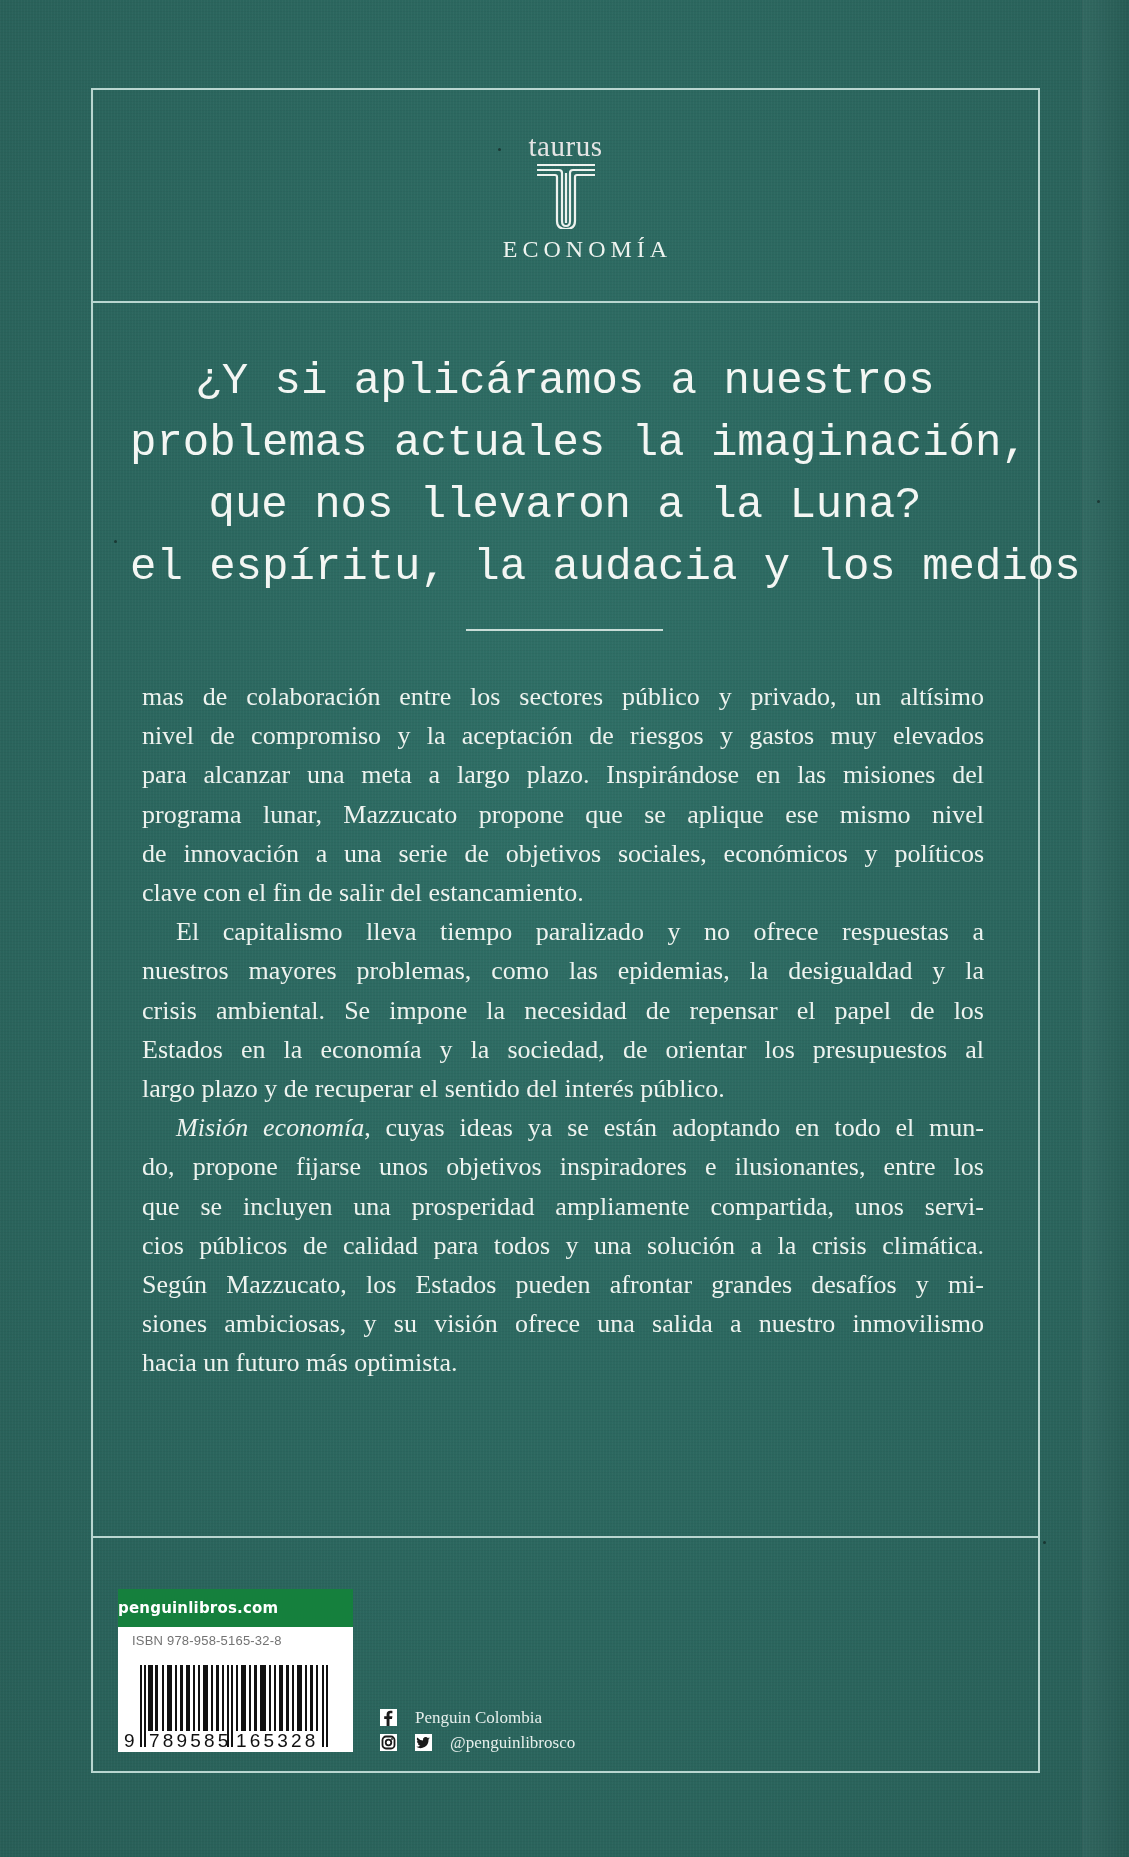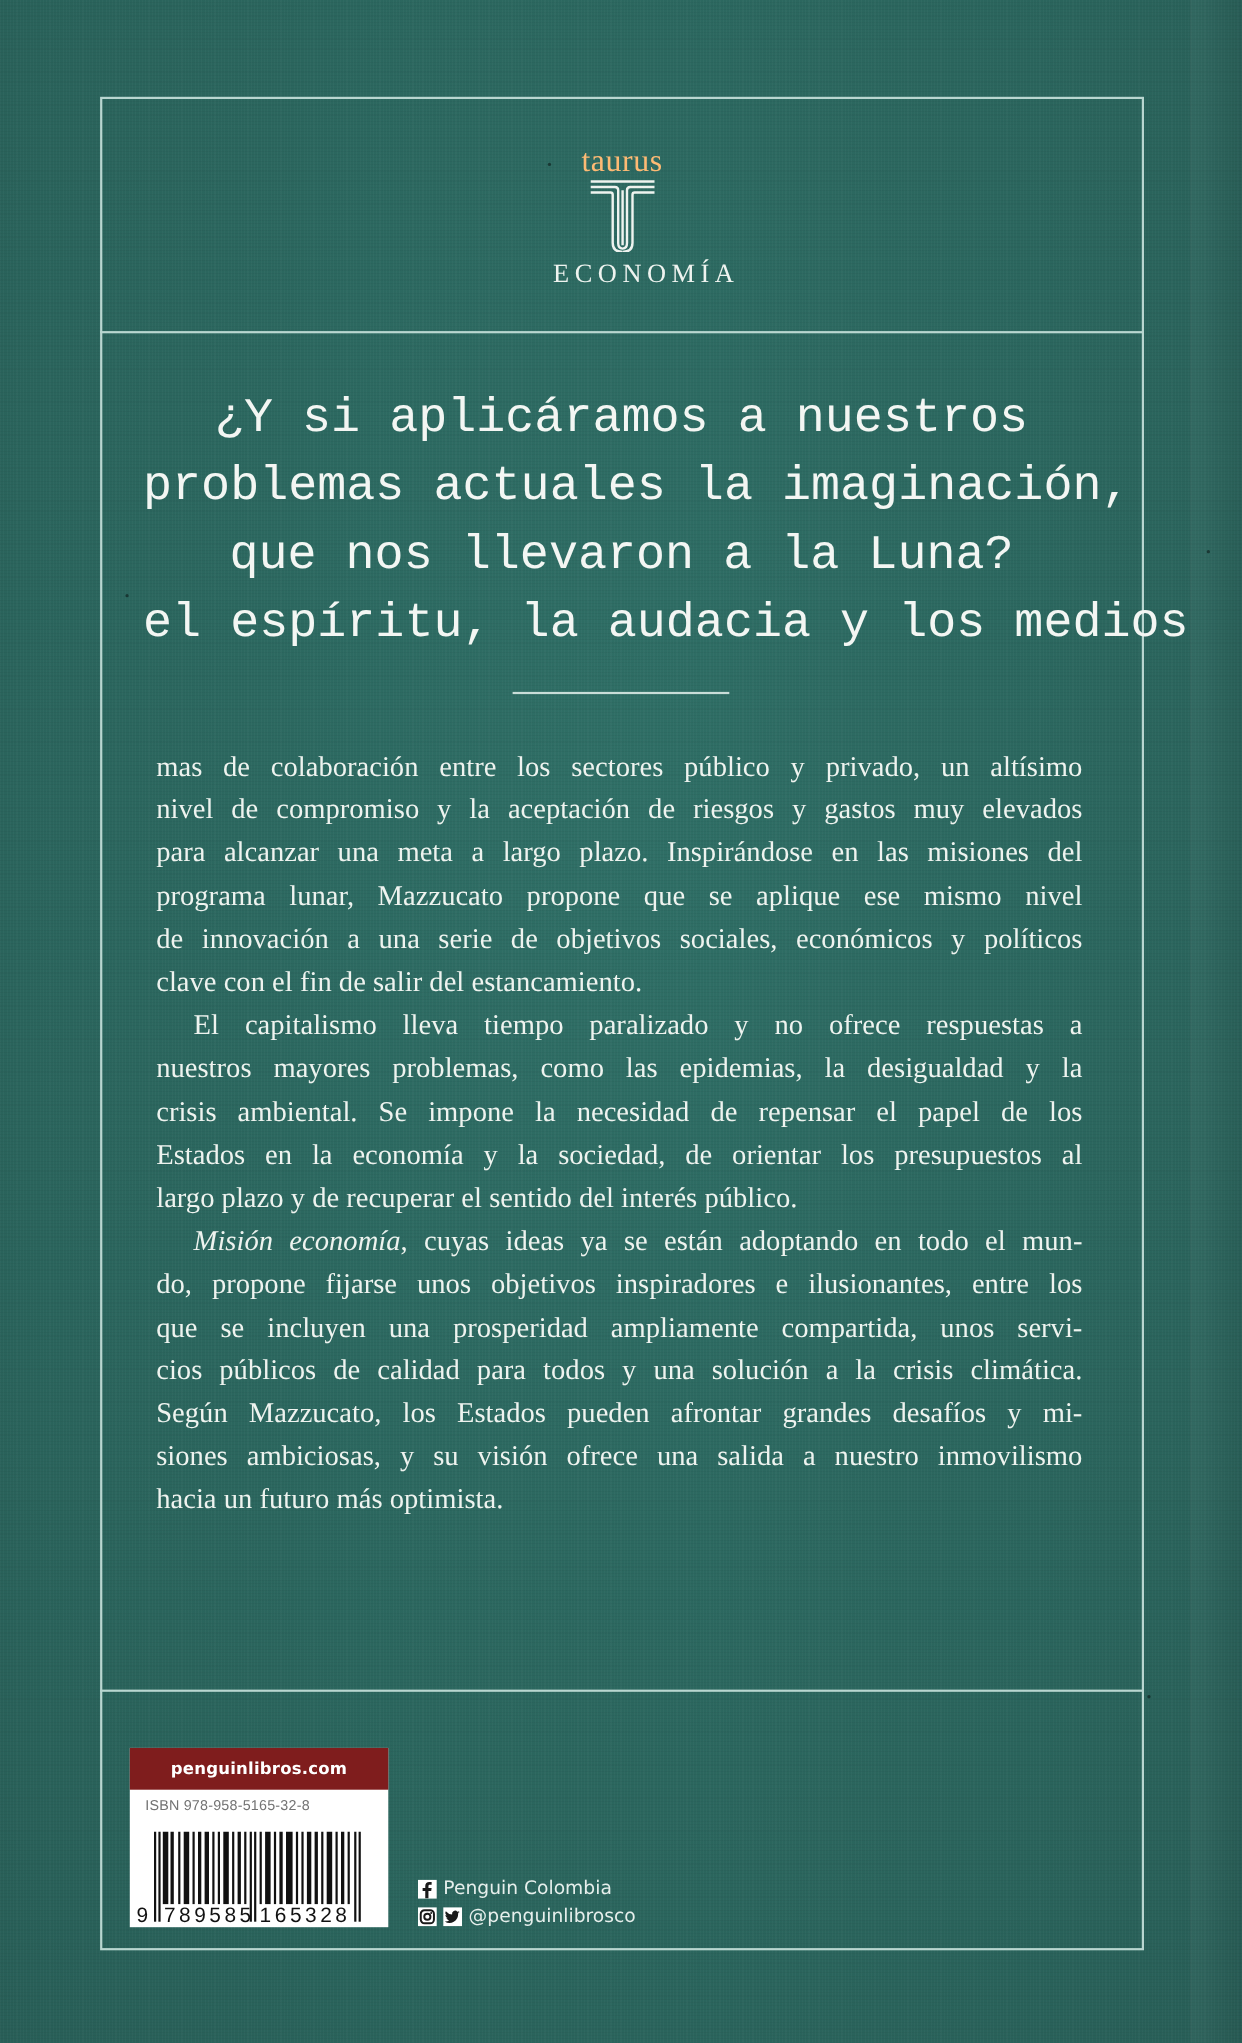--- a/index.html
+++ b/index.html
@@ -29,21 +29,21 @@
   .hline.top { top: 301px; }
   .hline.bottom { top: 1536px; }
 
   
   .logo {
     position: absolute; left: 91px; top: 88px; width: 949px; height: 213px;
     text-align: center;
   }
   .logo .imprint {
     position: absolute; left: 0; right: 0; top: 42px;
-    font-size: 29px; letter-spacing: 0.5px; color: #fdba74;
+    font-size: 29px; letter-spacing: 0.5px; color: #e5e5e5;
   }
   .logo .tmark {
     position: absolute; left: 50%; top: 75px; transform: translateX(-50%);
     width: 62px; height: 66px;
   }
   .logo .series {
     position: absolute; left: 0; right: 0; top: 148px;
     font-size: 24px; letter-spacing: 5px; color: #eef3ef; padding-left: 44px;
   }
 
@@ -67,37 +67,37 @@
   .body .line.last { text-align-last: left; }
   .body .indent { padding-left: 34px; }
   .body em { font-style: italic; }
 
   
   .barcode-box {
     position: absolute; left: 118px; top: 1589px; width: 235px; height: 163px;
     background: #ffffff;
   }
   .barcode-box .url {
-    height: 38px; background: #7f1d1d; color: #ffffff;
+    height: 38px; background: #15803d; color: #ffffff;
     font-family: "DejaVu Sans", sans-serif; font-weight: bold; font-size: 15px;
-    line-height: 38px; text-align: center; letter-spacing: 0.2px;
+    line-height: 38px; letter-spacing: 0.2px;
   }
   .barcode-box .isbn {
     font-family: "Liberation Sans", sans-serif; color: #737373; font-size: 13px;
     margin: 6px 0 0 14px; letter-spacing: 0.2px;
   }
   .barcode-box svg { position: absolute; left: 0; top: 76px; }
 
   
   .social {
     position: absolute; left: 380px; top: 1705px;
     font-family: "DejaVu Sans", sans-serif; font-size: 17px; color: #e6efec;
     line-height: 25px;
   }
-  .social .row { display: flex; align-items: center; gap: 4px; }
+  .social .row { display: flex; align-items: center; gap: 16px; font-family: Liberation Serif, serif; }
   .social .ico {
     width: 17px; height: 17px; background: #ffffff; display: inline-flex;
     align-items: center; justify-content: center; margin-right: 2px;
   }
   .speck { position: absolute; width: 3px; height: 3px; border-radius: 50%; background: rgba(0,0,0,0.45); }
 </style>
 </head>
 <body>
 
 <div class="spine-shade"></div>

